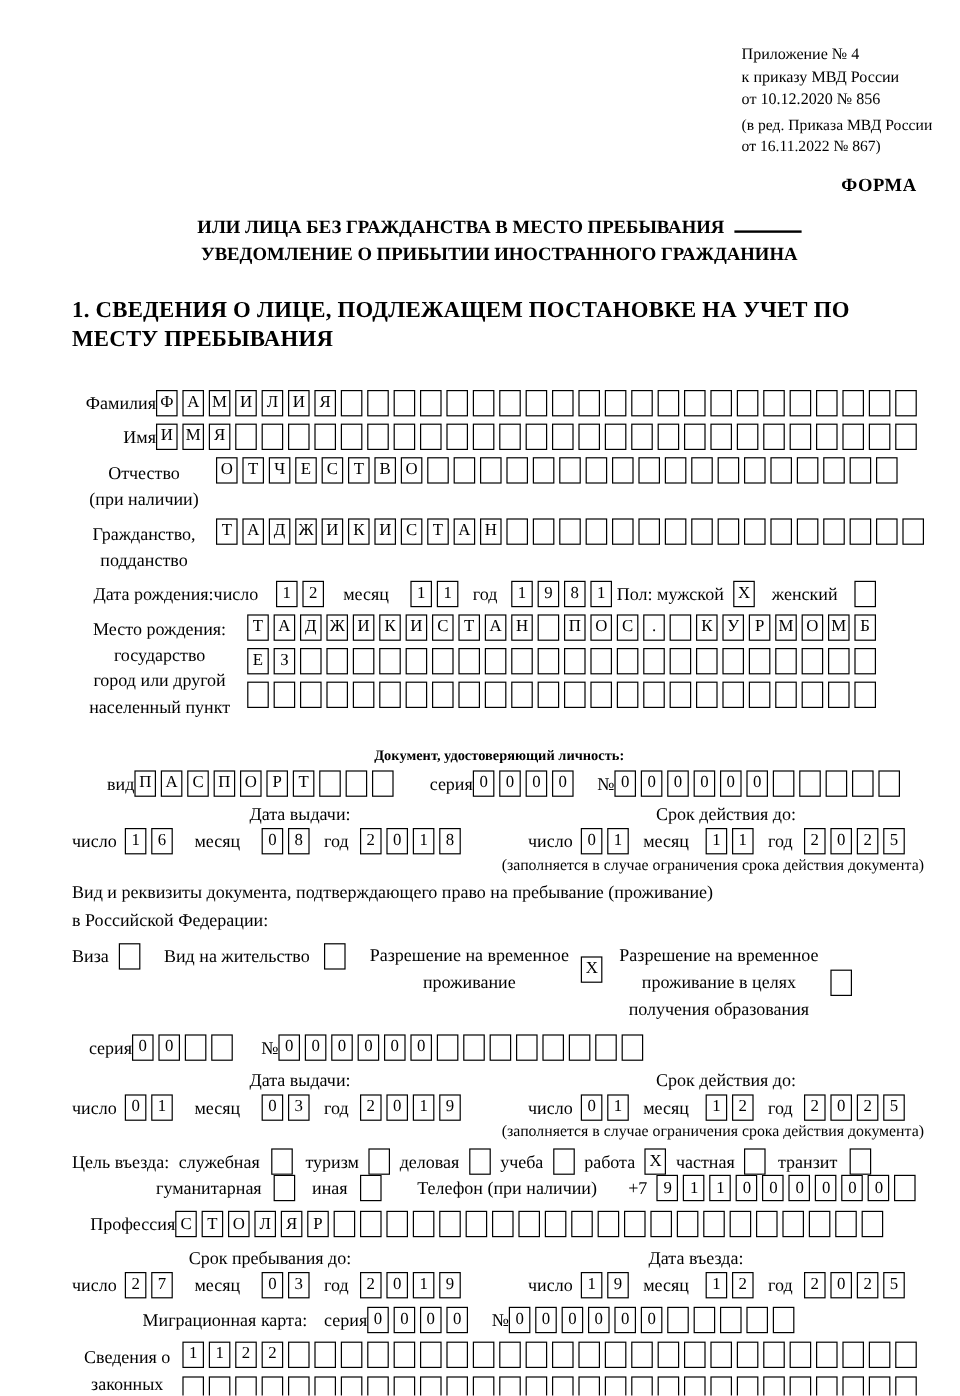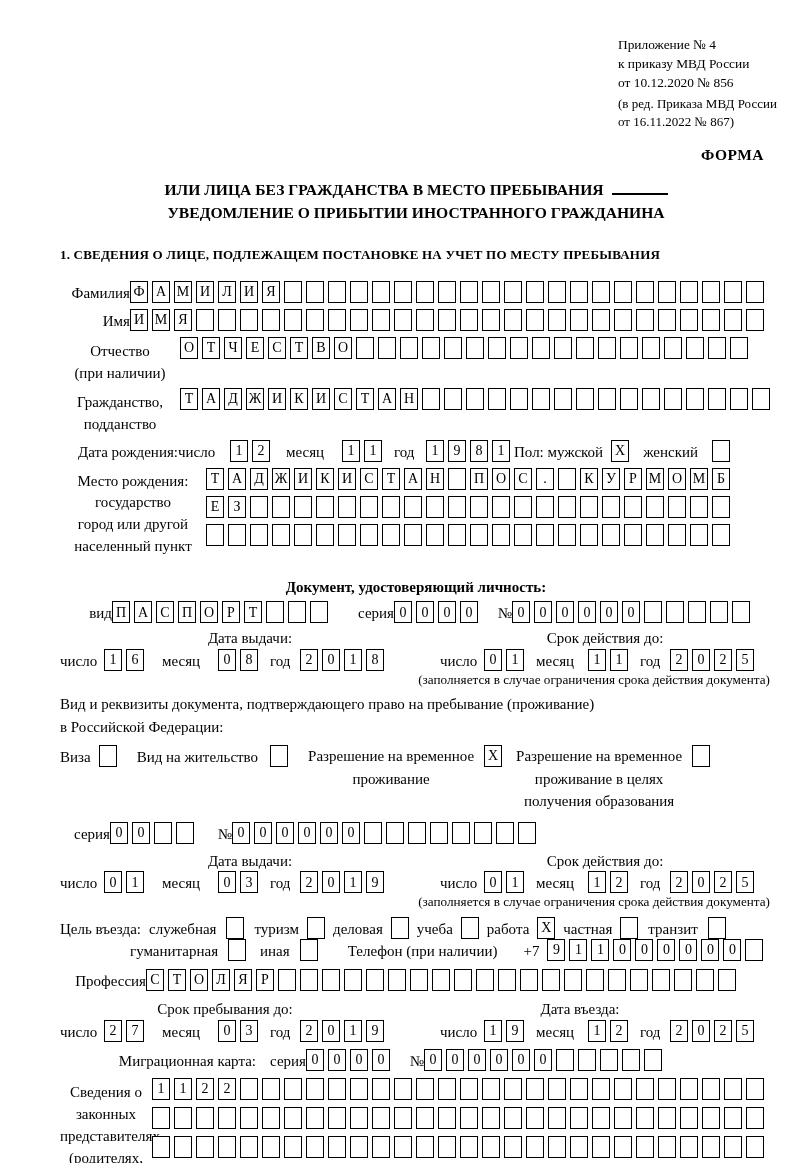--- a/index.html
+++ b/index.html
@@ -5,42 +5,42 @@
   html,body{margin:0;padding:0;background:#fff;}
   body{width:800px;height:1163px;color:#000;font-family:"Liberation Serif",serif;font-size:15px;line-height:1.25;}
   .page{box-sizing:border-box;width:800px;height:1163px;padding:36px 28px 0 60px;overflow:hidden;}
 
   .annex{margin-left:558px;width:182px;font-size:13.4px;line-height:1.4;}
   .annex .note{margin-top:3px;font-size:13px;}
   .forma{text-align:right;padding-right:8px;font-weight:bold;font-size:15.5px;margin-top:13px;letter-spacing:.5px;}
 
   .title{text-align:center;font-weight:bold;font-size:15.6px;margin-top:15px;line-height:1.45;}
   .title .u{display:inline-block;width:56px;border-bottom:2.2px solid #000;height:12px;margin-left:8px;}
-  .section{font-weight:bold;font-size:13px;letter-spacing:.2px;margin-top:23px;margin-bottom:17px;}
+  .section{font-weight:bold;font-size:19px;letter-spacing:.2px;margin-top:23px;margin-bottom:30px;}
 
   .row{display:flex;align-items:flex-start;margin-bottom:6px;}
   .lbl{flex:none;padding-top:3px;text-align:right;}
   .lblcol{flex:none;line-height:1.5;padding-top:3px;}
   .lblcol div{white-space:nowrap;text-align:center;}
   .boxes{display:flex;flex:none;flex-wrap:nowrap;}
   .bx{box-sizing:border-box;flex:none;width:18px;height:22px;border:1.7px solid #000;margin-right:4px;
       display:inline-flex;align-items:center;justify-content:center;font-size:14px;background:#fff;}
   .cb{margin-right:0;}
   .stack{display:flex;flex-direction:column;}
   .stack .row:not(:last-child){margin-bottom:6px;}
 
-  .dochdr{text-align:center;font-weight:bold;font-size:15px;margin:20px 0 5px 0;}
+  .dochdr{text-align:center;font-weight:bold;font-size:12px;margin:20px 0 5px 0;}
   .dhrow{display:flex;margin-bottom:1px;}
   .dh{text-align:center;}
   .dgroup{display:flex;align-items:flex-start;flex:none;}
   .dl{flex:none;padding-top:3px;}
   .noteright{text-align:right;font-size:13.2px;margin:1px 2px 6px 0;}
   .plain{margin-bottom:5px;}
 
-  .opt{display:flex;align-items:flex-start;flex:none;}
+  .opt{display:flex;align-items:center;flex:none;}
   .optlines{text-align:center;line-height:1.5;}
   .ml8{margin-left:8px;}.ml10{margin-left:10px;}.ml12{margin-left:12px;}.ml14{margin-left:14px;}
   .ml20{margin-left:20px;}.ml26{margin-left:26px;}.ml30{margin-left:30px;}
   .legalnote{font-size:13.2px;text-align:center;width:620px;margin-top:7px;font-weight:bold;}
 </style>
 </head>
 <body>
 
 <div class="page">
 

